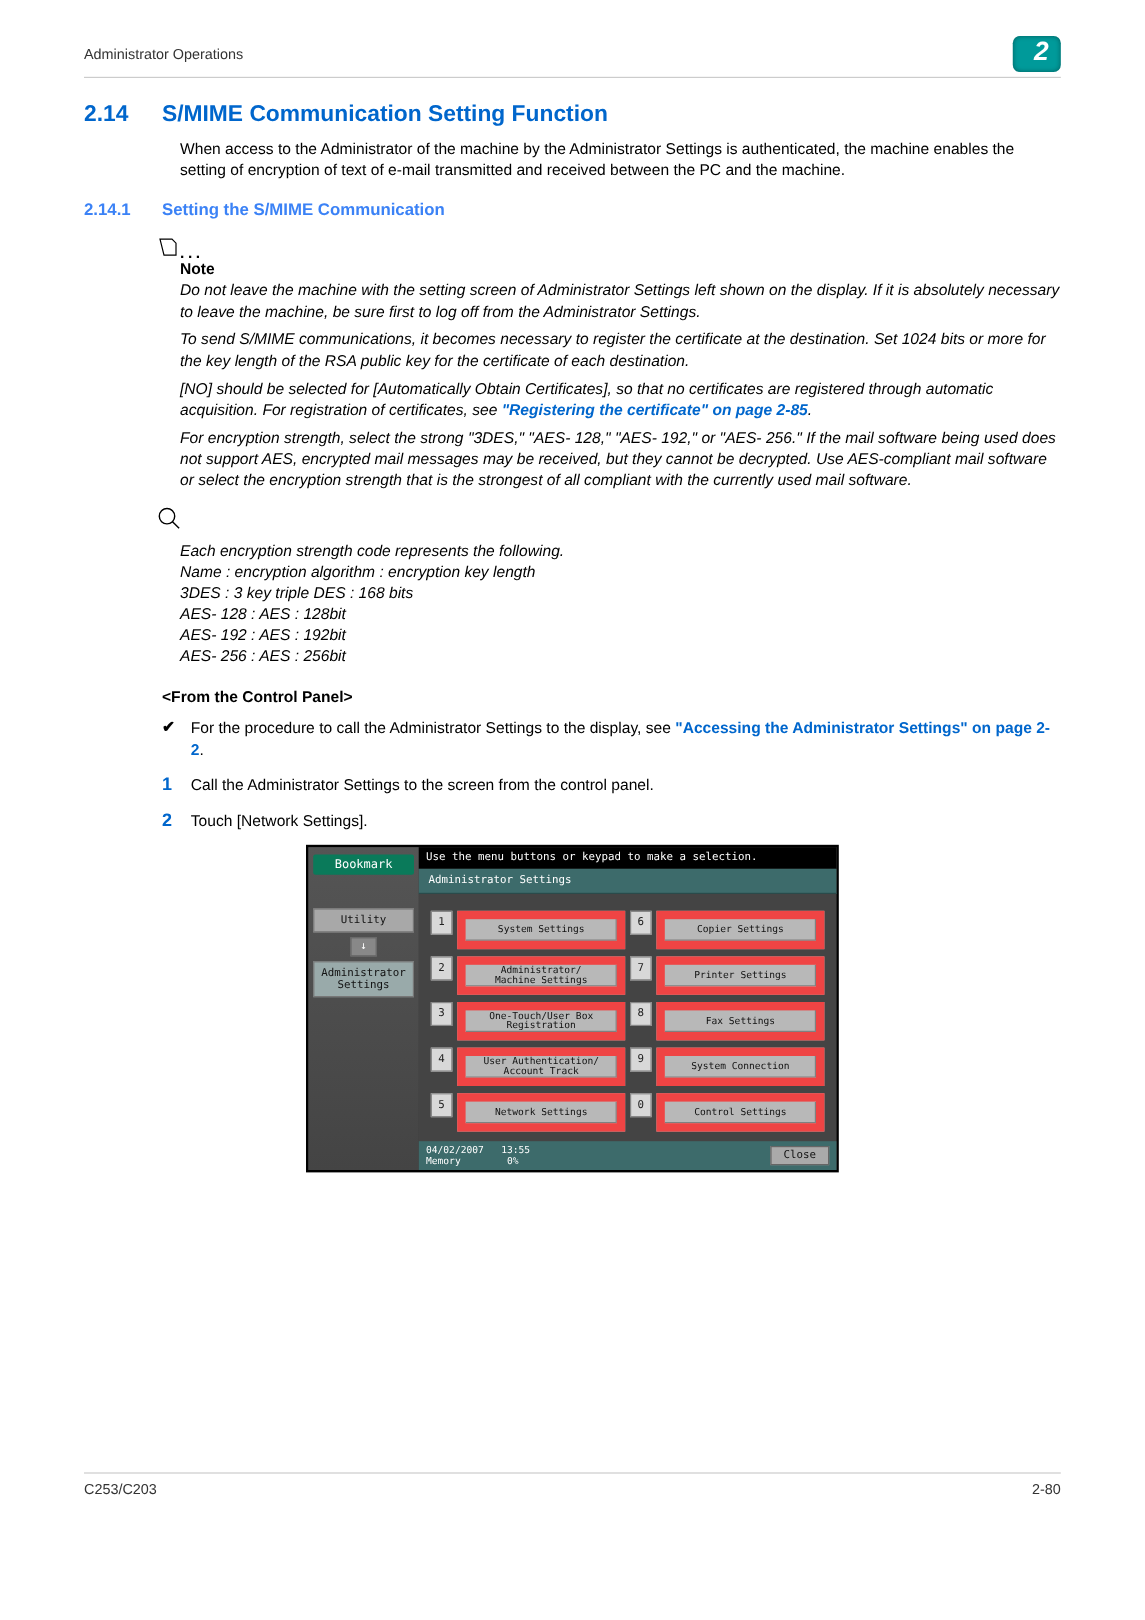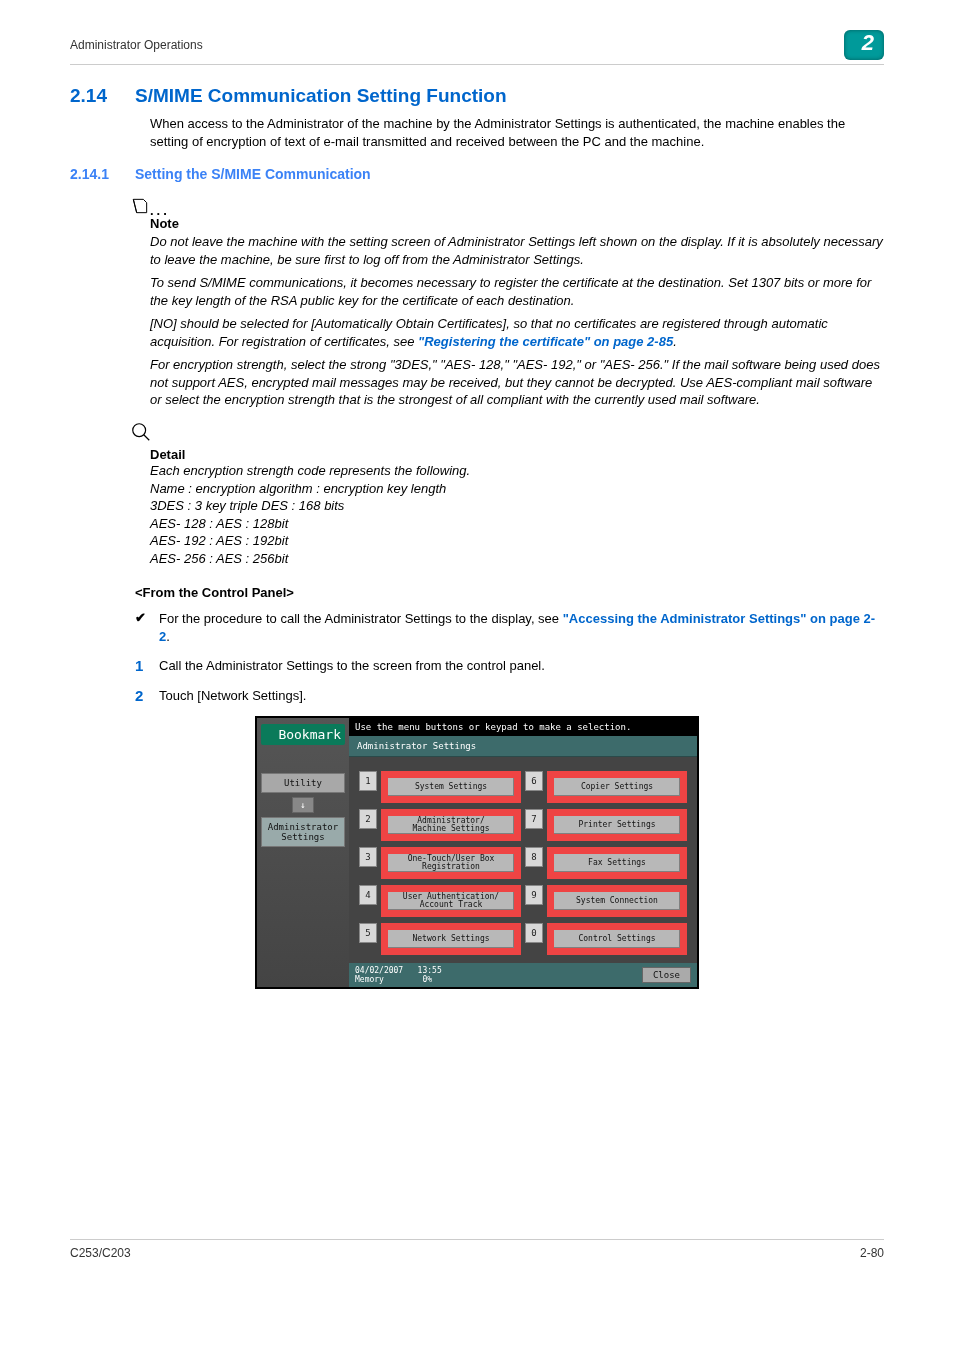--- a/index.html
+++ b/index.html
@@ -204,23 +204,23 @@
       padding: 4px 2px;
       text-align: center;
       margin-bottom: 10px;
       font-size: 9px;
     }
     .bookmark-box {
       background: #0a7a5a;
       color: #fff;
       border-radius: 2px;
       padding: 3px 4px;
-      text-align: right;
+      text-align: center;
       margin-bottom: 28px;
-      font-size: 13px;
+      font-size: 10px;
     }
     .arrow-btn {
       background: #888;
       color: #fff;
       width: 20px;
       height: 14px;
       margin: -6px auto 4px auto;
       display:flex;
       align-items:center;
       justify-content:center;
@@ -267,34 +267,33 @@
   </div>
 
   <div class="note-icon">
     <svg width="20" height="20" viewBox="0 0 24 24">
         <path fill="none" stroke="#000" stroke-width="1.2" d="M4 4 L16 4 L20 8 L20 20 L8 20 Z M4 4 L8 20"></path>
       </svg><span class="dots">...</span>
   </div>
   <div class="note-label">Note</div>
   <div class="note-body">
     <div class="p">Do not leave the machine with the setting screen of Administrator Settings left shown on the display. If it is absolutely necessary to leave the machine, be sure first to log off from the Administrator Settings.</div>
-    <div class="p">To send S/MIME communications, it becomes necessary to register the certificate at the destination. Set 1307 bits or more for the key length of the RSA public key for the certificate of each destination.</div>
+    <div class="p">To send S/MIME communications, it becomes necessary to register the certificate at the destination. Set 1024 bits or more for the key length of the RSA public key for the certificate of each destination.</div>
     <div class="p">
       <span>[NO] should be selected for [Automatically Obtain Certificates], so that no certificates are registered through automatic acquisition. For registration of certificates, see </span><a class="link-bold">"Registering the certificate" on page 2-85</a><span>.</span>
     </div>
     <div class="p">For encryption strength, select the strong "3DES," "AES- 128," "AES- 192," or "AES- 256." If the mail software being used does not support AES, encrypted mail messages may be received, but they cannot be decrypted. Use AES-compliant mail software or select the encryption strength that is the strongest of all compliant with the currently used mail software.</div>
   </div>
 
   <div class="detail-icon">
     <svg width="22" height="22" viewBox="0 0 24 24">
         <circle cx="10" cy="10" r="7" fill="none" stroke="#000" stroke-width="1.3"></circle>
         <line x1="15" y1="15" x2="21" y2="21" stroke="#000" stroke-width="1.3"></line>
       </svg>
   </div>
-  <div class="note-label">Detail</div>
   <div class="note-body">
     <div class="p" style="margin:0">Each encryption strength code represents the following.</div>
     <div class="p" style="margin:0">Name : encryption algorithm : encryption key length</div>
     <div class="p" style="margin:0">3DES : 3 key triple DES : 168 bits</div>
     <div class="p" style="margin:0">AES- 128 : AES : 128bit</div>
     <div class="p" style="margin:0">AES- 192 : AES : 192bit</div>
     <div class="p" style="margin:0">AES- 256 : AES : 256bit</div>
   </div>
 
   <div class="subhead">&lt;From the Control Panel&gt;</div>

